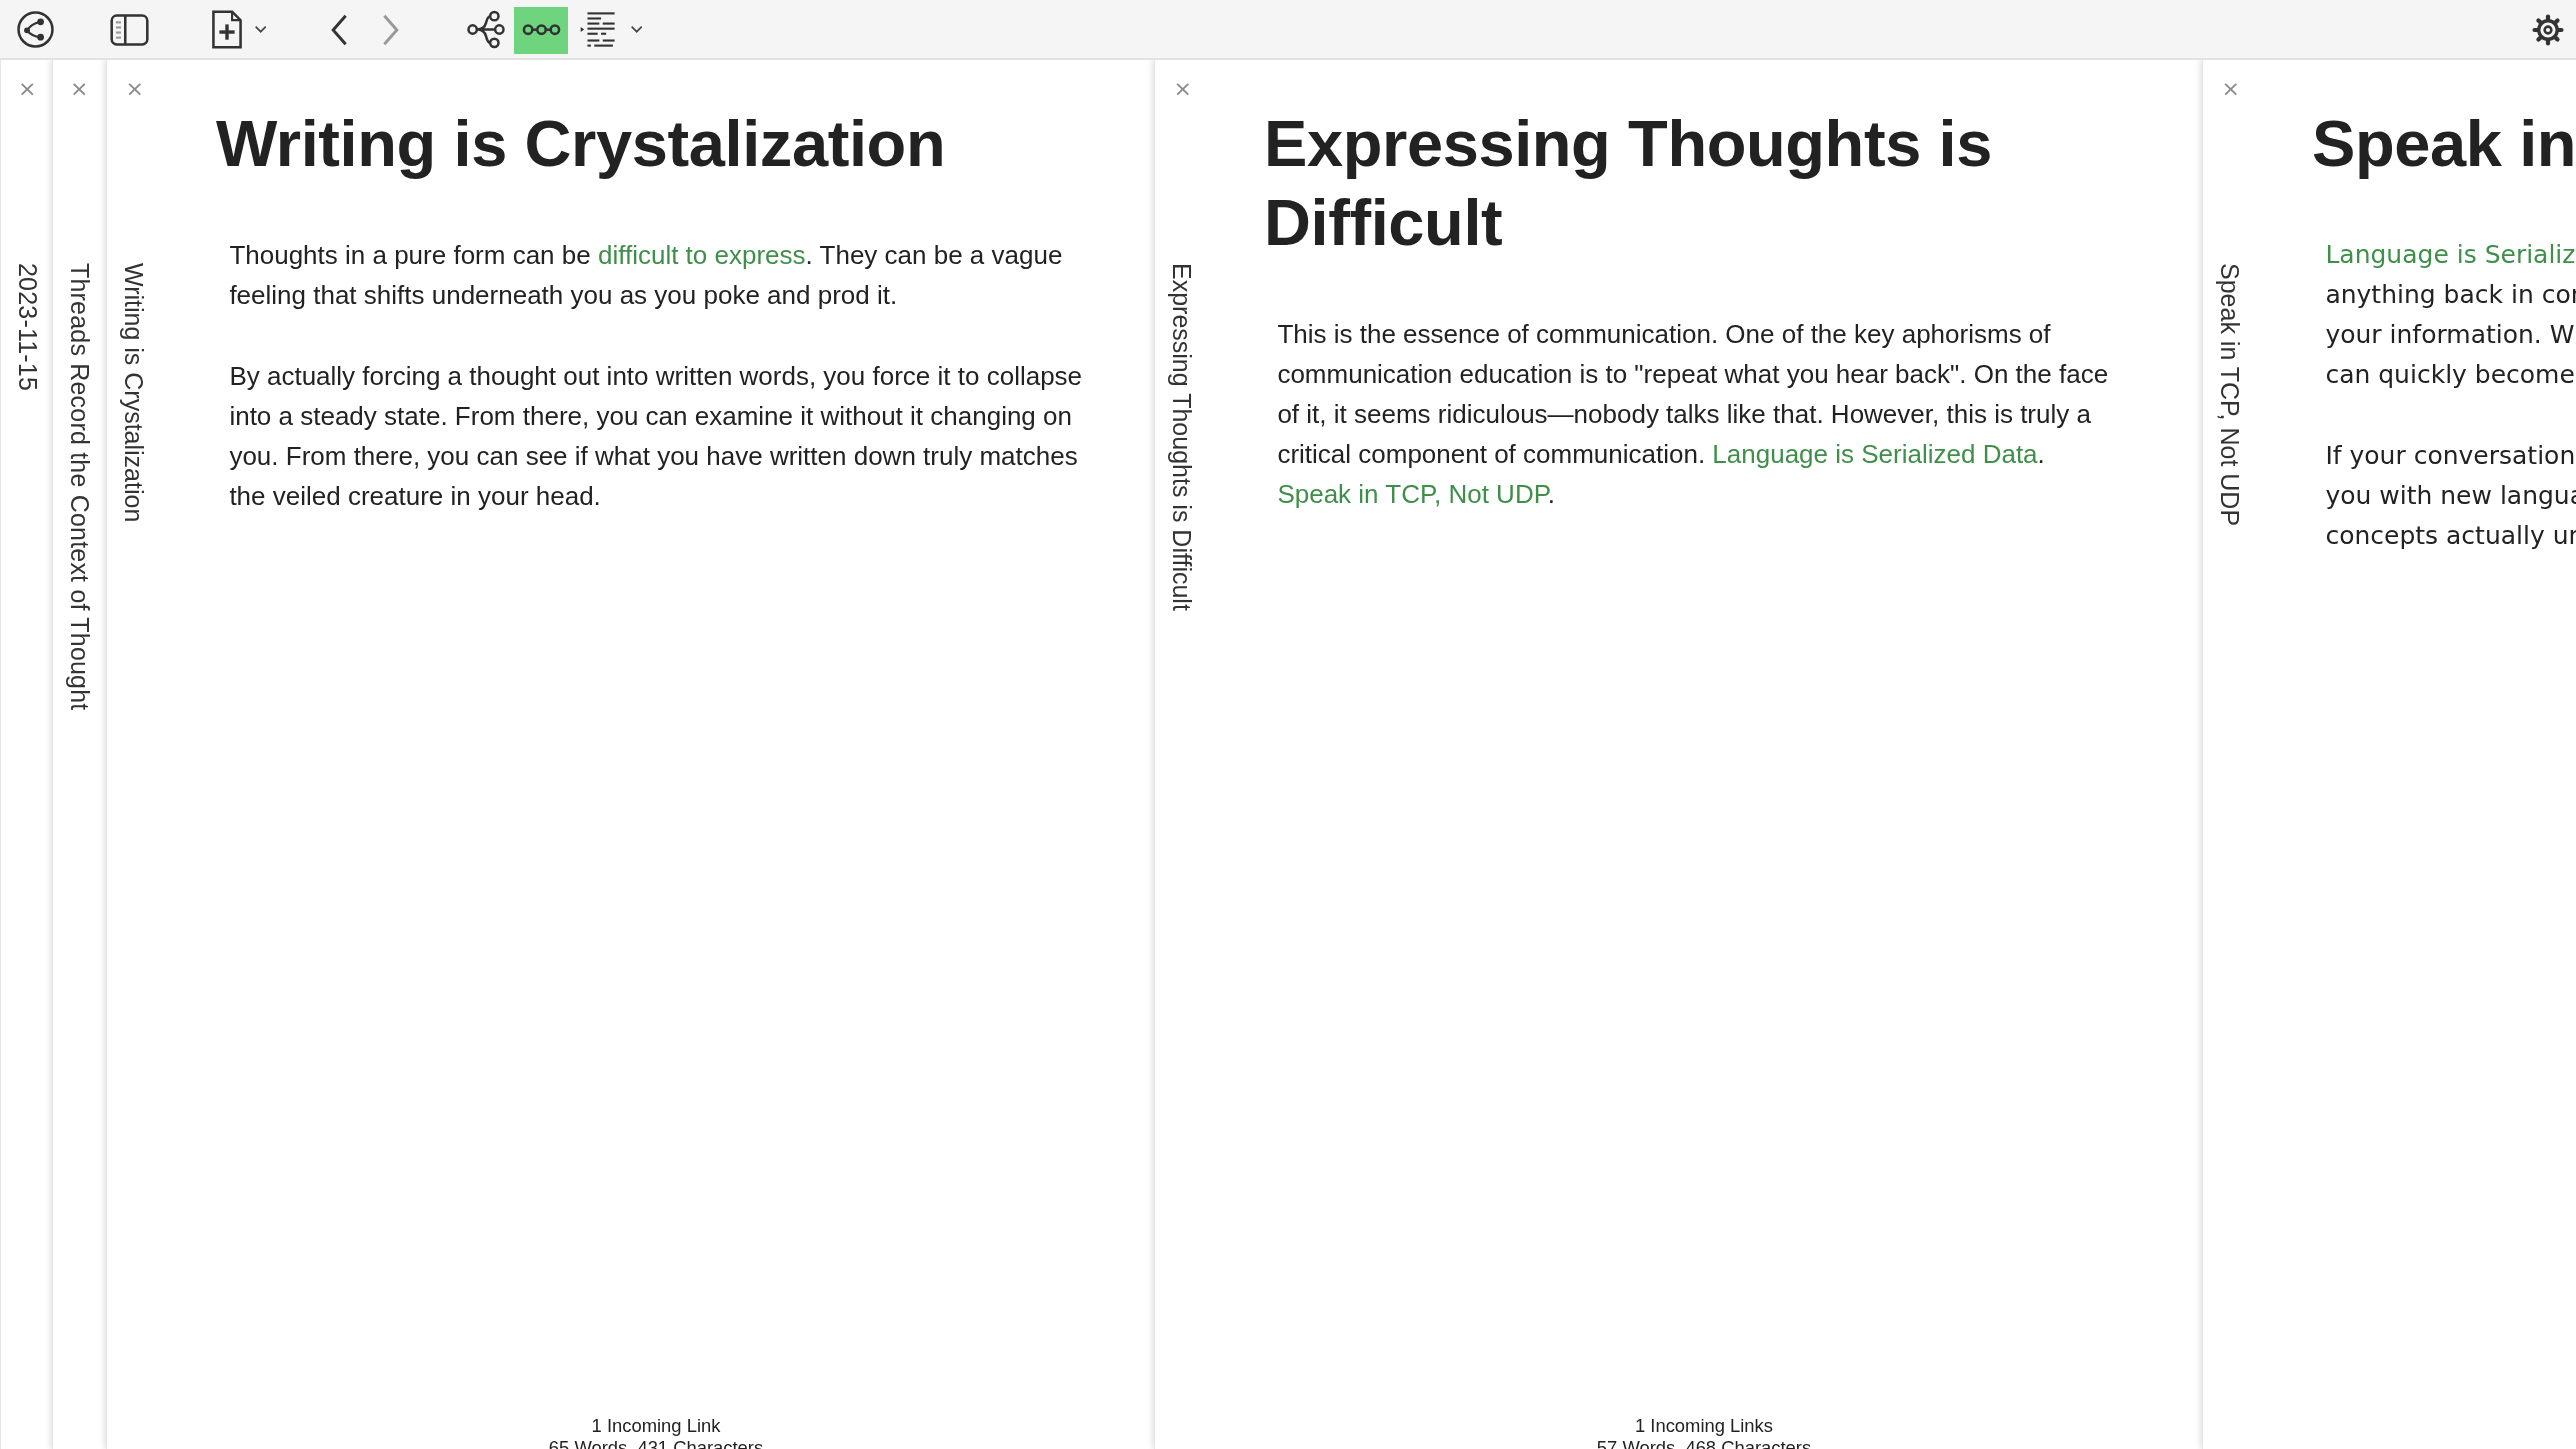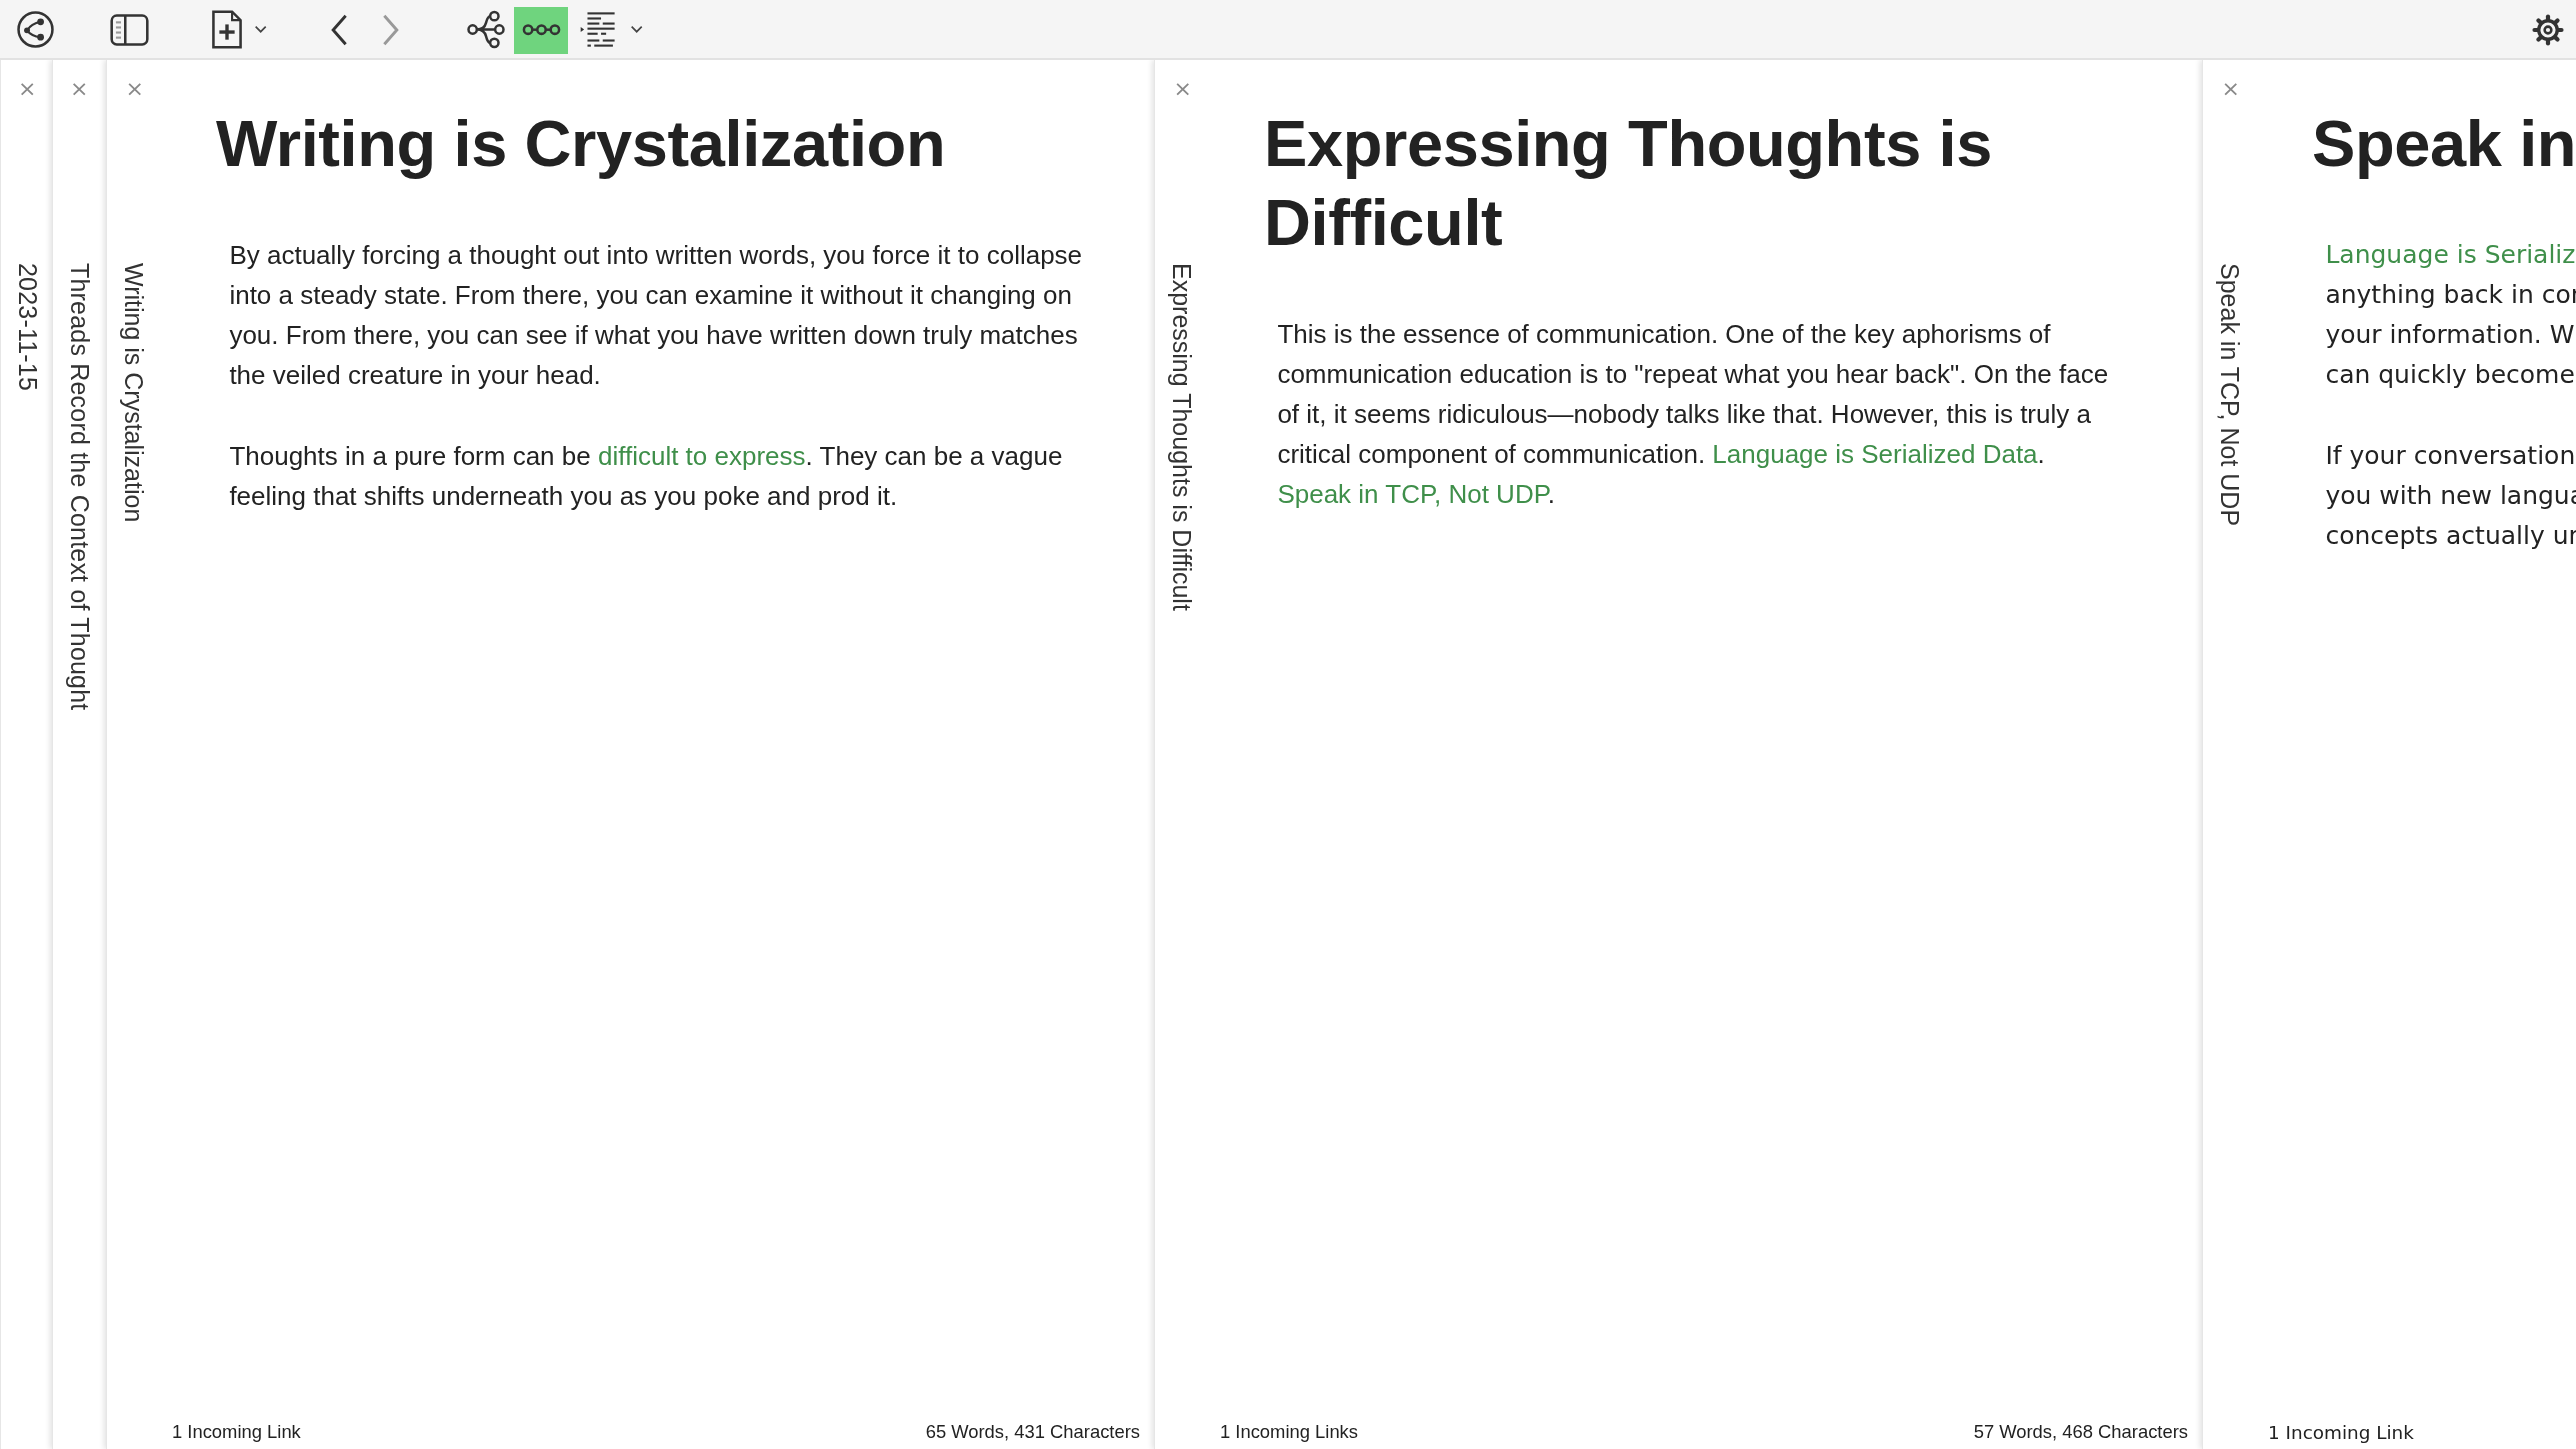--- a/index.html
+++ b/index.html
@@ -43,21 +43,21 @@
     margin:0; font-size:65px; line-height:79px; font-weight:bold; color:#222;
     letter-spacing:-0.4px;
   }
   .pane p {
     margin:0 0 41px 13.4px; font-size:26px; line-height:40px; color:#222;
   }
   .pane .content { margin-top:52px; }
   a.wikilink { color:#3f8f4a; text-decoration:none; cursor:pointer; }
   .status {
     position:absolute; bottom:0; left:65px; right:15px; height:34px;
-    font-size:18.4px; color:#222; display:flex; justify-content:space-between; align-items:center;
+    font-size:18.4px; color:#222; display:flex; justify-content:space-between; align-items:center;flex-direction:column;
   }
 </style>
 </head>
 <body>
 
 <div class="toolbar">
   <div class="tb-btn" style="left:11.7px;width:47px;">
     <span>
       <svg width="39" height="39" viewBox="0 0 46 46">
           <circle cx="23" cy="23" r="20" fill="none" stroke="#333" stroke-width="3"></circle>
@@ -187,22 +187,22 @@
     <span class="close">×</span>
     <span class="spine-title">Threads Record the Context of Thought</span>
   </div>
 
   <div class="pane" style="left:106px;width:1048px;">
     <span class="close">×</span>
     <span class="vert-title">Writing is Crystalization</span>
     <div class="pane-body">
       <h1>Writing is Crystalization</h1>
       <div class="content">
+        <p><span>Thoughts in a pure form can be </span><a class="wikilink">difficult to express</a><span>. They can be a vague feeling that shifts underneath you as you poke and prod it.</span></p>
         <p>By actually forcing a thought out into written words, you force it to collapse into a steady state. From there, you can examine it without it changing on you. From there, you can see if what you have written down truly matches the veiled creature in your head.</p>
-        <p><span>Thoughts in a pure form can be </span><a class="wikilink">difficult to express</a><span>. They can be a vague feeling that shifts underneath you as you poke and prod it.</span></p>
       </div>
     </div>
     <div class="status">
       <span>1 Incoming Link</span>
       <span>65 Words, 431 Characters</span>
     </div>
   </div>
 
   <div class="pane" style="left:1154px;width:1048px;">
     <span class="close">×</span>

